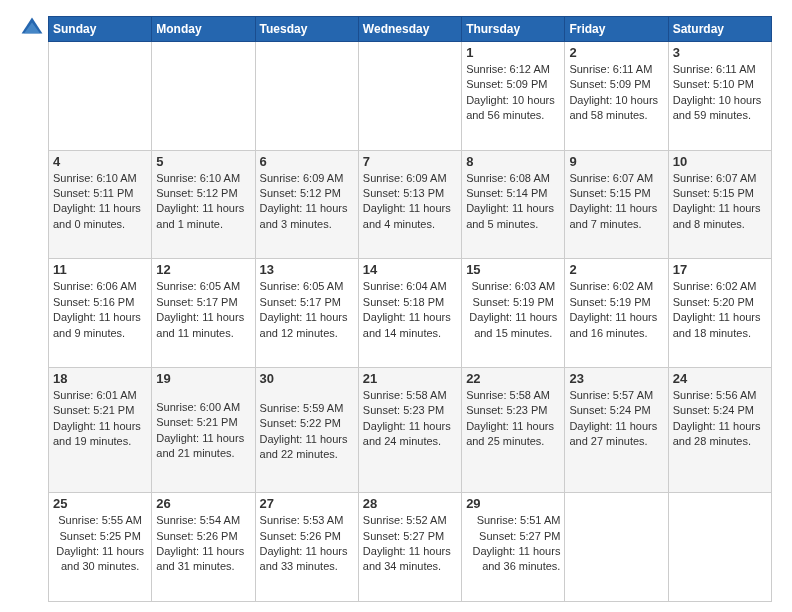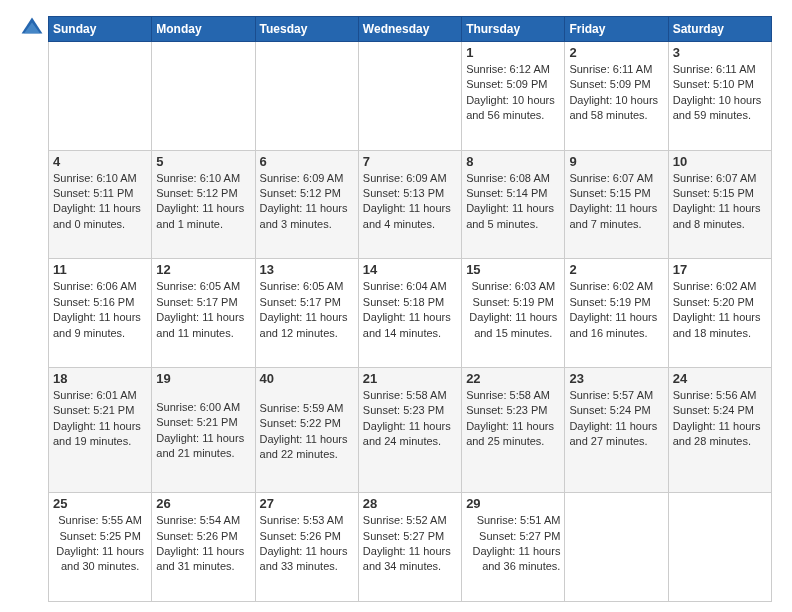--- a/index.html
+++ b/index.html
@@ -267,21 +267,21 @@
 and 19 minutes.</div>
           </td>
           <td>
             <span class="day-number">19</span>
             <div class="day-info" style="white-space: pre-line; margin-top: 14px;">Sunrise: 6:00 AM
 Sunset: 5:21 PM
 Daylight: 11 hours
 and 21 minutes.</div>
           </td>
           <td>
-            <span class="day-number">40</span>
+            <span class="day-number">30</span>
             <div class="day-info" style="white-space: pre-line; margin-top: 15px;">Sunrise: 5:59 AM
 Sunset: 5:22 PM
 Daylight: 11 hours
 and 22 minutes.</div>
           </td>
           <td>
             <span class="day-number">21</span>
             <div class="day-info" style="white-space: pre-line;">Sunrise: 5:58 AM
 Sunset: 5:23 PM
 Daylight: 11 hours

